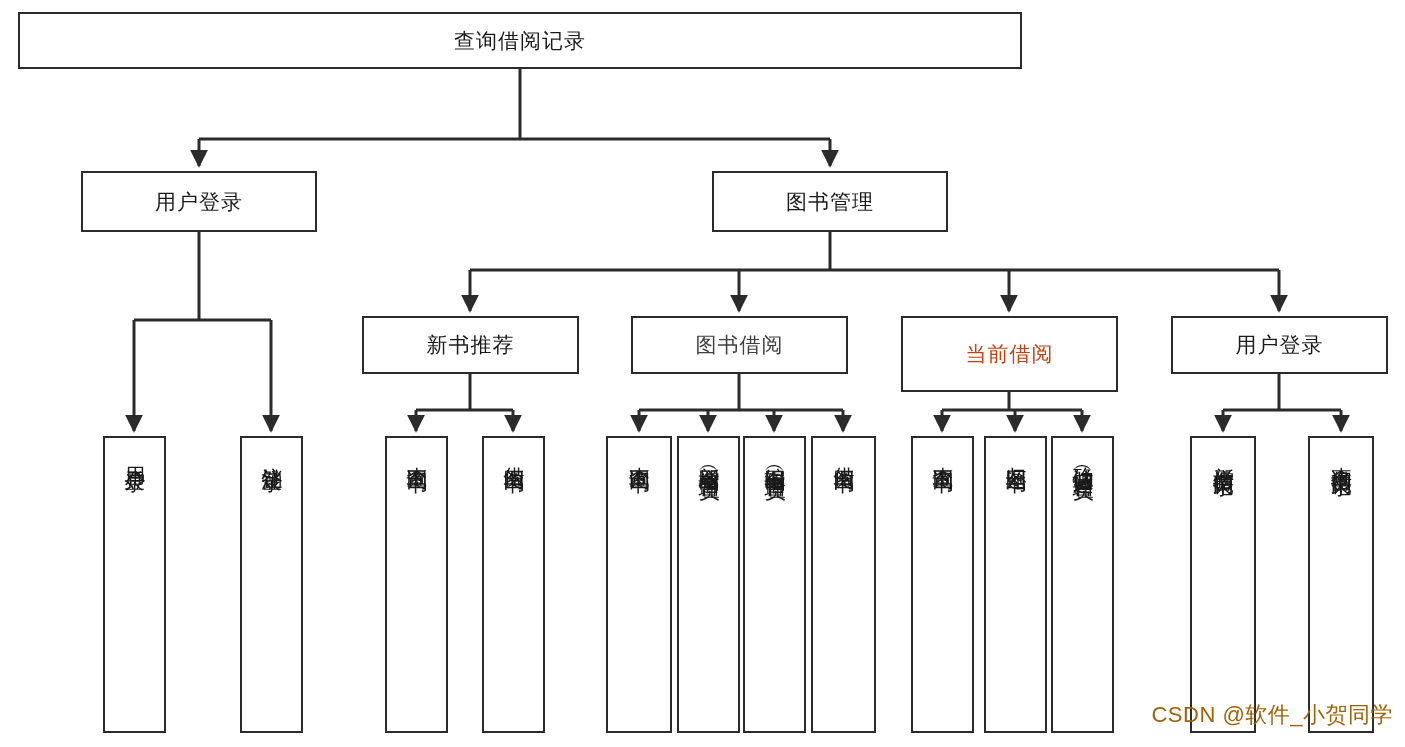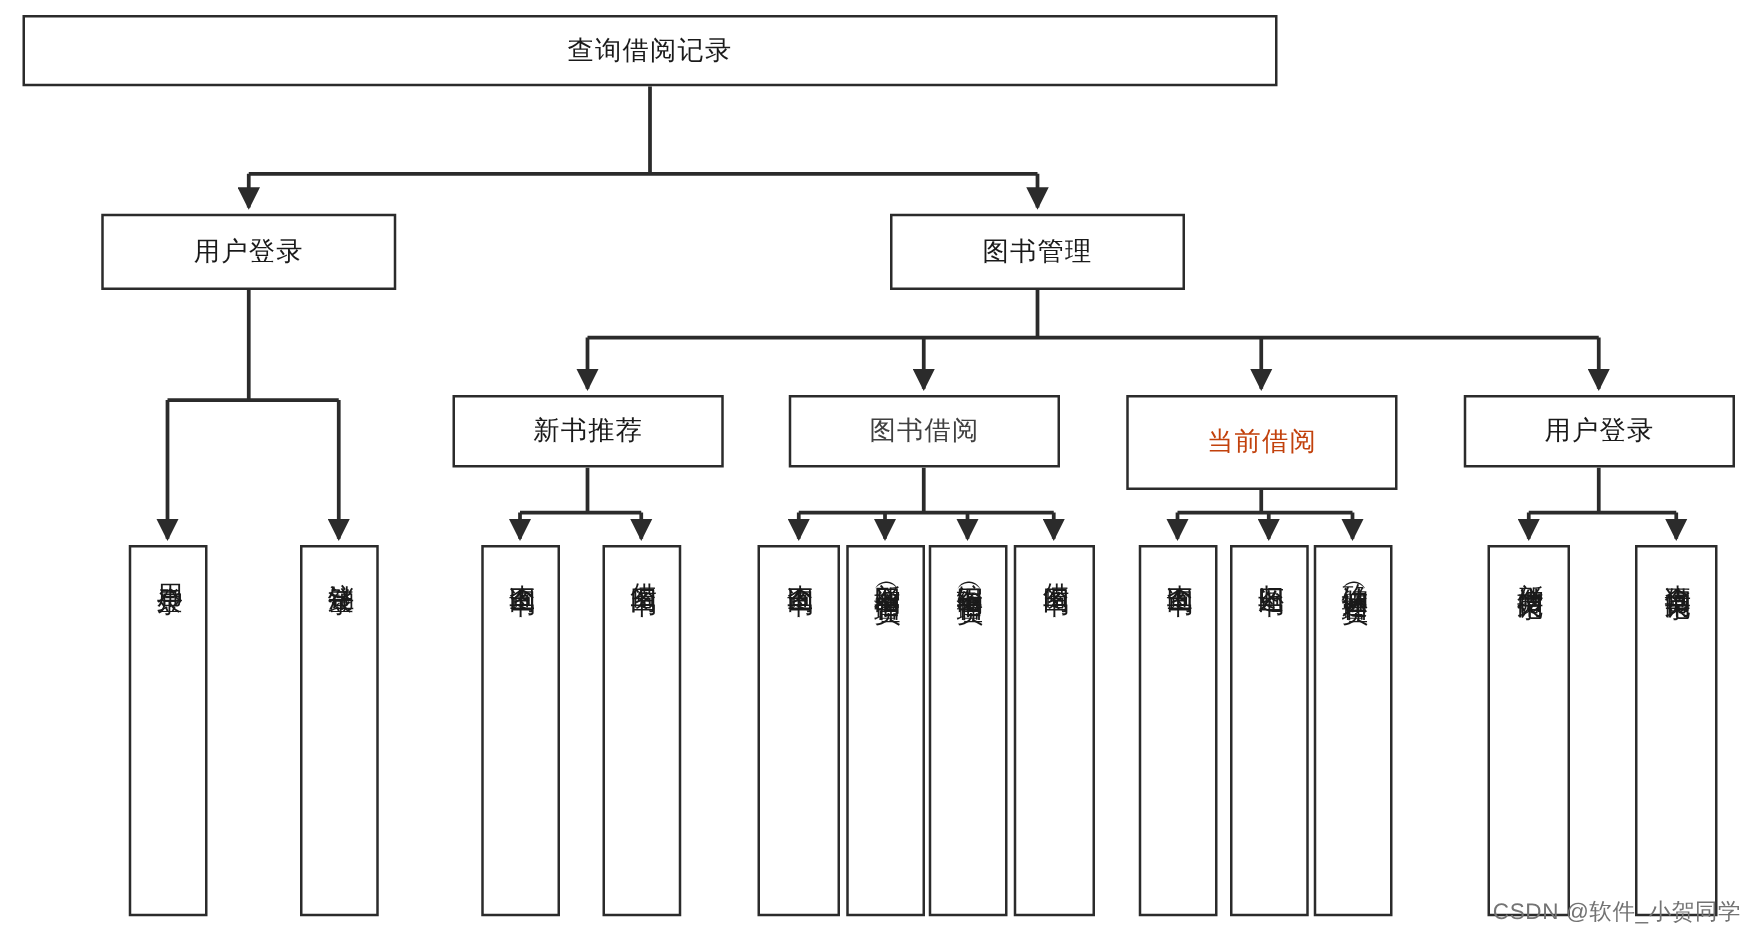--- a/index.html
+++ b/index.html
@@ -48,23 +48,23 @@
     text-orientation: upright;
     font-size: 21px;
     line-height: 1.18;
     letter-spacing: 2px;
     white-space: nowrap;
     color: #1a1a1a;
   }
   .watermark {
     position: absolute;
     right: 12px;
-    bottom: 6px;
-    font-size: 18px;
-    color: #737373;
+    bottom: 17px;
+    font-size: 22px;
+    color: #a16207;
     letter-spacing: 0.5px;
     white-space: nowrap;
   }
 </style>
 </head>
 <body>
 
 <div id="canvas" style="background: rgb(255, 255, 255);">
 
   <svg id="wires" viewBox="0 0 1405 747" xmlns="http://www.w3.org/2000/svg">

